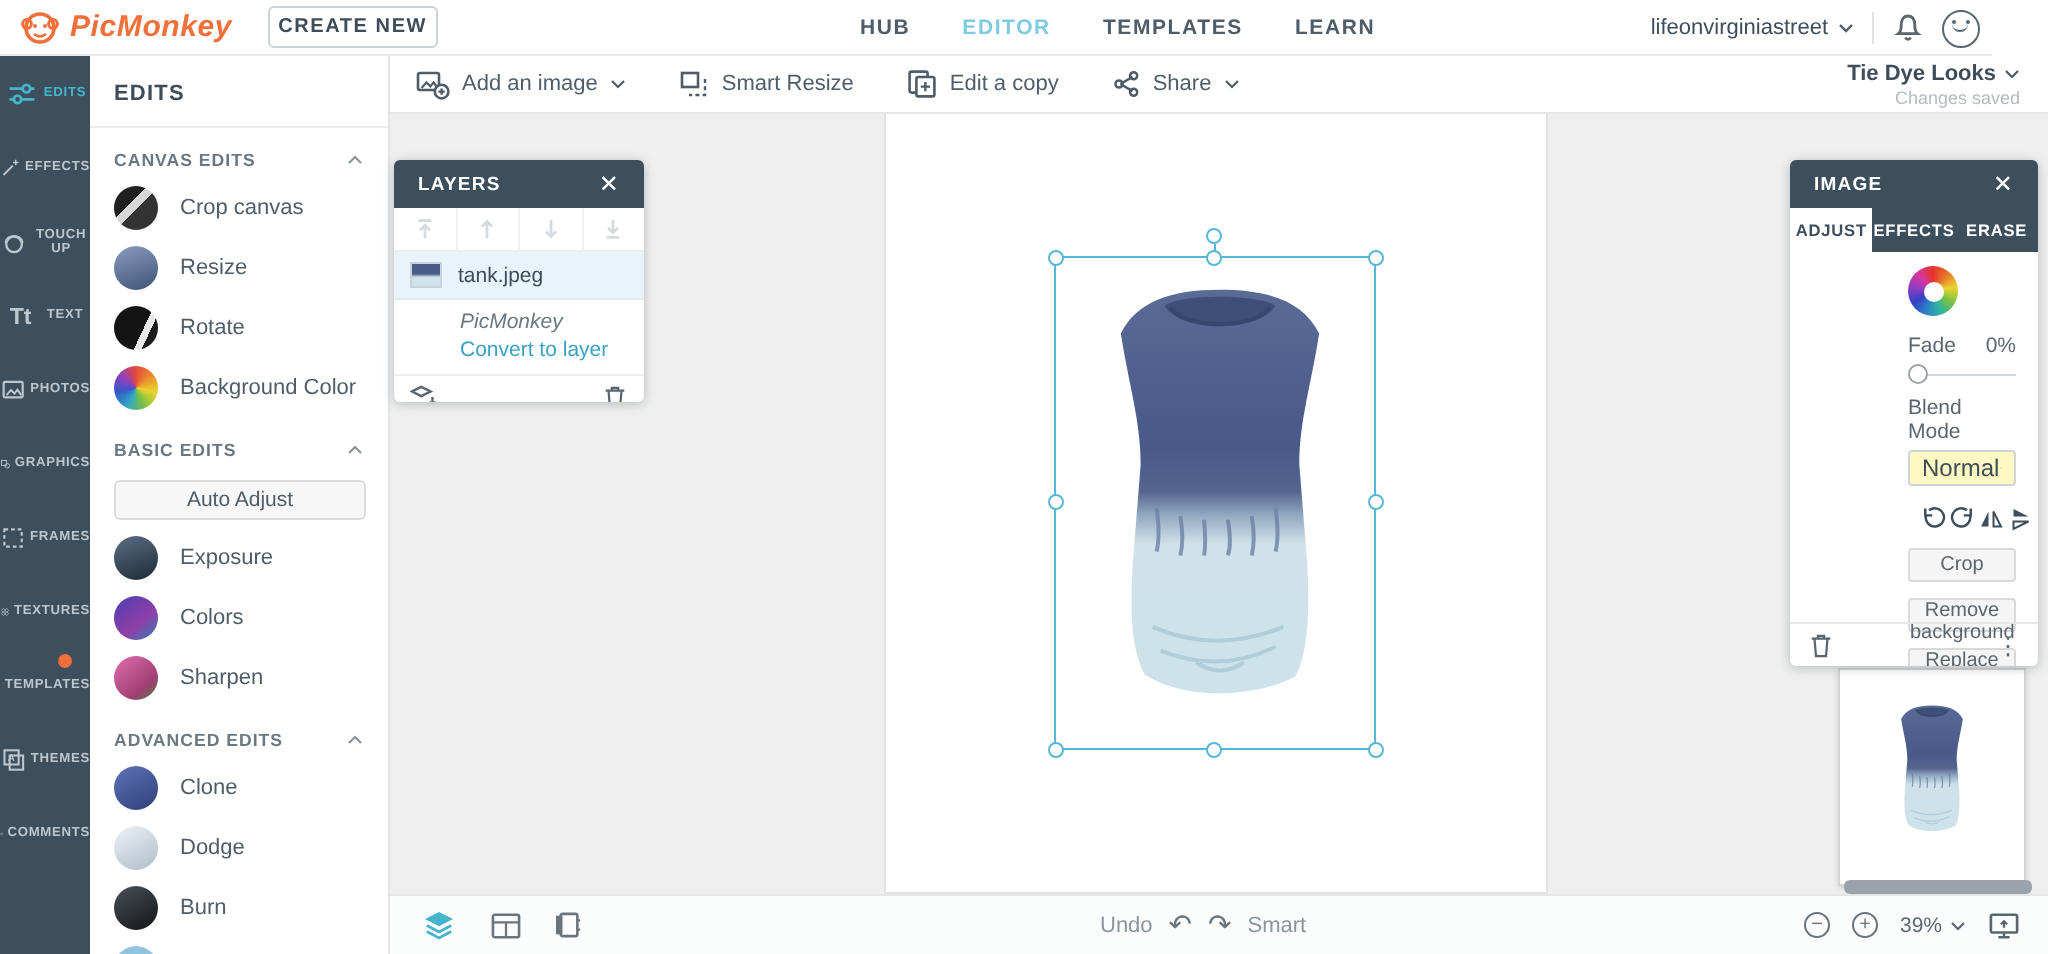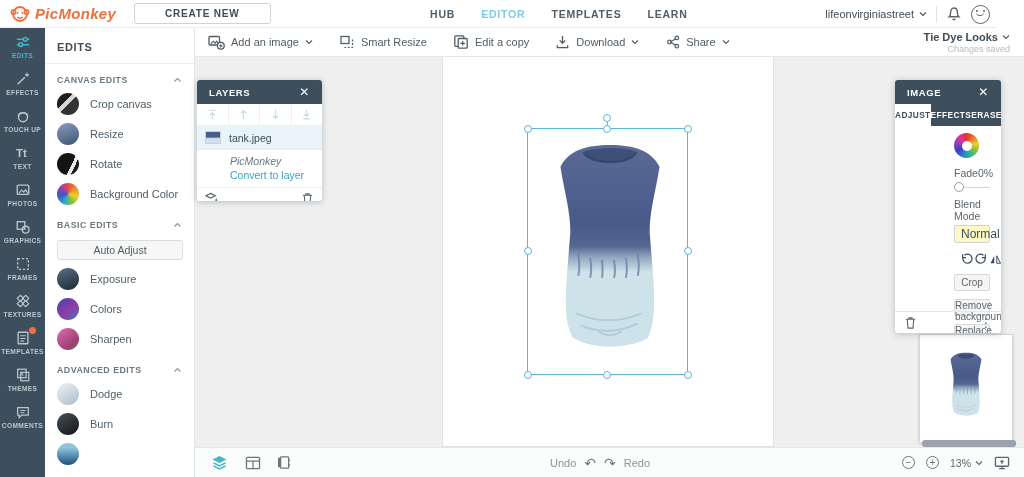--- a/index.html
+++ b/index.html
@@ -5,35 +5,35 @@
   * { margin:0; padding:0; box-sizing:border-box; }
   html,body { width:1024px; height:477px; }
   body { font-family:"Liberation Sans","DejaVu Sans",sans-serif; background:#fff; position:relative; overflow:hidden; color:#4e5d68; }
   .abs { position:absolute; }
   svg { display:block; }
 
   
   .top-header { left:0; top:0; width:996px; height:28px; background:#fff; border-bottom:1px solid #e8eaec; display:flex; align-items:center; z-index:30; }
   .logo-wrap { display:flex; align-items:center; gap:5px; padding-left:10px; }
   .logo-text { color:var(--logo-orange); font-size:15px; font-weight:bold; font-style:italic; letter-spacing:.3px; }
-  .create-new { margin-left:18px; border:1px solid #ccd2d6; border-radius:3px; background:#fff; font-size:10px; font-weight:bold; letter-spacing:.8px; color:#3f4d59; padding:4px 30px; cursor:pointer; }
+  .create-new { margin-left:18px; border:1px solid #ccd2d6; border-radius:3px; background:#fff; font-size:10px; font-weight:bold; letter-spacing:.8px; color:#3f4d59; padding:4px 4px; cursor:pointer; }
   .top-nav { position:absolute; left:430px; top:0; height:28px; display:flex; align-items:center; gap:26px; }
   .top-nav .nav-item { font-size:10.5px; font-weight:bold; letter-spacing:.8px; color:#4e5d68; cursor:pointer; }
   .top-nav .nav-item.active { color:var(--nav-active); }
   .account-area { position:absolute; right:6px; top:0; height:28px; display:flex; align-items:center; gap:9px;text-align:right; }
   .account-name { font-size:11px; color:#3f4d59; display:flex; align-items:center; gap:5px; cursor:pointer; }
   .v-div { width:1px; height:16px; background:#e0e3e5; }
   .avatar { width:19px; height:19px; border-radius:50%; border:1.6px solid #5a666f; position:relative; }
   .avatar i { position:absolute; left:4px; top:6px; width:8px; height:4px; border-bottom:1.4px solid #5a666f; border-radius:0 0 6px 6px; }
   .avatar b { position:absolute; top:4px; width:2.4px; height:2.4px; background:#5a666f; border-radius:50%; }
   .avatar b.l { left:4px; } .avatar b.r { right:4px; }
 
   
   .rail { left:0; top:28px; width:45px; height:449px; background:var(--rail-bg); z-index:25; }
-  .rail-item { height:37px; display:flex; flex-direction:column; align-items:center; justify-content:center; gap:2px; color:#bcc6cd; cursor:pointer; position:relative; }
+  .rail-item { height:37px; display:flex; flex-direction:row; align-items:center; justify-content:center; gap:2px; color:#bcc6cd; cursor:pointer; position:relative;text-align:center; }
   .rail-item .lbl { font-size:6.6px; letter-spacing:.35px; font-weight:bold; }
   .rail-item.active { color:var(--accent-teal); }
   .badge { position:absolute; top:3px; right:9px; width:7px; height:7px; border-radius:50%; background:var(--badge-orange); }
 
   
   .edits-panel { left:45px; top:28px; width:150px; height:449px; background:#fff; border-right:1px solid #e2e4e6; z-index:24; }
   .panel-title { font-size:11px; font-weight:bold; letter-spacing:.6px; color:#3f4d59; padding:13px 12px 10px; border-bottom:1px solid #ececee; }
   .sec-head { display:flex; justify-content:space-between; align-items:center; padding:11px 12px 4px; font-size:8.8px; font-weight:bold; letter-spacing:.5px; color:#6a7882; cursor:pointer;gap:30px; }
   .edit-item { display:flex; align-items:center; gap:11px; padding:4px 12px; cursor:pointer; }
   .edit-item .th { width:22px; height:22px; border-radius:50%; flex:none; }
@@ -76,21 +76,21 @@
   .arrow-btn:last-child { border-right:none; }
   .layer-row { height:24px; display:flex; align-items:center; gap:8px; padding:0 8px; background:#e8f4f9; border-bottom:1px solid #dfeef4; cursor:pointer; }
   .layer-thumb { width:16px; height:13px; background:linear-gradient(180deg,#4a5c8a 45%,#cfe2ea 60%); border:1px solid #c9d2d8; }
   .layer-name { font-size:10.5px; color:#3f4d59; }
   .bg-row { padding:5px 8px 6px 33px; border-bottom:1px solid #efefef; cursor:pointer; }
   .bg-label { font-size:10.5px; font-style:italic; color:#6a7882; }
   .convert-link { font-size:10.5px; color:var(--link-blue); margin-top:2px; cursor:pointer; }
   .layers-foot { height:21px; display:flex; align-items:center; justify-content:space-between; padding:0 8px; }
 
   
-  .image-panel { left:895px; top:80px; width:106px; height:253px; background:#fff; border-radius:3px; box-shadow:0 1px 6px rgba(40,50,60,.28); overflow:hidden; z-index:26; }
+  .image-panel { left:895px; top:80px; width:124px; height:253px; background:#fff; border-radius:3px; box-shadow:0 1px 6px rgba(40,50,60,.28); overflow:hidden; z-index:26; }
   .tabs { display:flex; background:var(--rail-bg); height:22px; }
   .tab { flex:1; display:flex; align-items:center; justify-content:center; font-size:8.3px; font-weight:bold; letter-spacing:.4px; color:#fff; cursor:pointer; }
   .tab.active { background:#fff; color:#3d4e5c; }
   .ip-body { padding:7px 11px 0;margin-left:48px; }
   .color-wheel { width:25px; height:25px; border-radius:50%; background:conic-gradient(#e5332a,#e5762a,#ead22f,#7dc242,#2fb39f,#2f7fc7,#3340c6,#8e3fc0,#d8359f,#e5332a); position:relative; cursor:pointer; }
   .color-wheel:after { content:""; position:absolute; left:7.5px; top:7.5px; width:10px; height:10px; background:#fff; border-radius:50%; }
   .fade-row { display:flex; justify-content:space-between; font-size:10.5px; color:#5a666f; margin-top:9px; }
   .slider { position:relative; height:12px; margin-top:2px; cursor:pointer; }
   .slider .track { position:absolute; left:0; right:0; top:5.5px; height:1.6px; background:#d5d8da; }
   .slider .knob { position:absolute; left:0; top:1px; width:10px; height:10px; background:#fff; border:1.4px solid #9aa3ab; border-radius:50%; }
@@ -321,20 +321,24 @@
       <span class="nm">Sharpen</span>
     </div>
 
   <div class="sec-head">
     <span>ADVANCED EDITS</span>
     <svg width="9" height="6" viewBox="0 0 10 8">
         <path d="M1,6 L5,2 L9,6" fill="none" stroke="#8a959c" stroke-width="1.5"></path>
       </svg>
   </div>
   <div class="edit-item">
+      <span class="th th-clone"></span>
+      <span class="nm">Clone</span>
+    </div>
+  <div class="edit-item">
       <span class="th th-dodge"></span>
       <span class="nm">Dodge</span>
     </div>
   <div class="edit-item">
       <span class="th th-burn"></span>
       <span class="nm">Burn</span>
     </div>
   <div class="edit-item">
       <span class="th th-levels"></span>
     </div>
@@ -361,31 +365,20 @@
       </svg>
     <span>Smart Resize</span>
   </span>
   <span class="tb-item">
     <svg width="16" height="16" viewBox="0 0 16 16">
         <rect x="1.8" y="1.8" width="9" height="10.5" rx="1" fill="none" stroke="#4e5d68" stroke-width="1.3"></rect>
         <rect x="5.2" y="4.5" width="9" height="9.7" rx="1" fill="#fff" stroke="#4e5d68" stroke-width="1.3"></rect>
         <path d="M9.7,7 v4.6 M7.4,9.3 h4.6" stroke="#4e5d68" stroke-width="1.2"></path>
       </svg>
     <span>Edit a copy</span>
-  </span>
-  <span class="tb-item">
-    <svg width="15" height="16" viewBox="0 0 16 16">
-        <path d="M8,1.5 V9" stroke="#4e5d68" stroke-width="1.4" fill="none"></path>
-        <path d="M5,6.3 L8,9.3 L11,6.3" stroke="#4e5d68" stroke-width="1.4" fill="none"></path>
-        <path d="M2.5,11.5 v2.5 h11 v-2.5" stroke="#4e5d68" stroke-width="1.4" fill="none"></path>
-      </svg>
-    <span>Download</span>
-    <svg width="8" height="6" viewBox="0 0 10 8">
-        <path d="M1,2 L5,6 L9,2" fill="none" stroke="#4e5d68" stroke-width="1.5"></path>
-      </svg>
   </span>
   <span class="tb-item">
     <svg width="15" height="16" viewBox="0 0 16 16">
         <path d="M12,4.2 L5.6,8 M5.6,8 L12,11.8" stroke="#4e5d68" stroke-width="1.3" fill="none"></path>
         <circle cx="12.6" cy="3.6" r="1.9" fill="none" stroke="#4e5d68" stroke-width="1.3"></circle>
         <circle cx="4.8" cy="8" r="1.9" fill="none" stroke="#4e5d68" stroke-width="1.3"></circle>
         <circle cx="12.6" cy="12.4" r="1.9" fill="none" stroke="#4e5d68" stroke-width="1.3"></circle>
       </svg>
     <span>Share</span>
     <svg width="8" height="6" viewBox="0 0 10 8">
@@ -568,27 +561,27 @@
           <rect x="2.5" y="2" width="9" height="12" rx="1" fill="none" stroke="currentColor" stroke-width="1.4"></rect>
           <rect x="7,3" y="3" width="3.5" height="10" fill="currentColor"></rect>
           <path d="M1,5.5 h1.5 M1,10.5 h1.5 M11.5,5.5 h1.5 M11.5,10.5 h1.5" stroke="currentColor" stroke-width="1.2"></path>
         </svg>
       </span>
   </div>
   <div class="undo-redo">
     <span>Undo</span>
     <span class="ur-glyph">↶</span>
     <span class="ur-glyph">↷</span>
-    <span>Redo</span>
+    <span>Smart</span>
   </div>
   <div class="bb-right">
     <span class="zoom-circle">−</span>
     <span class="zoom-circle">+</span>
     <span class="zoom-val">
-      <span>13%</span>
+      <span>39%</span>
       <svg width="8" height="6" viewBox="0 0 10 8">
           <path d="M1,2 L5,6 L9,2" fill="none" stroke="#5a666f" stroke-width="1.5"></path>
         </svg>
     </span>
     <span>
         <svg width="16" height="15" viewBox="0 0 17 16">
           <rect x="1.5" y="2.5" width="14" height="9.5" rx="1" fill="none" stroke="currentColor" stroke-width="1.4"></rect>
           <path d="M8.5,12 v2 M5.5,14.5 h6" stroke="currentColor" stroke-width="1.3" fill="none"></path>
           <path d="M8.5,9.5 V6 M6.8,7.6 L8.5,6 L10.2,7.6" stroke="currentColor" stroke-width="1.2" fill="none"></path>
         </svg>

